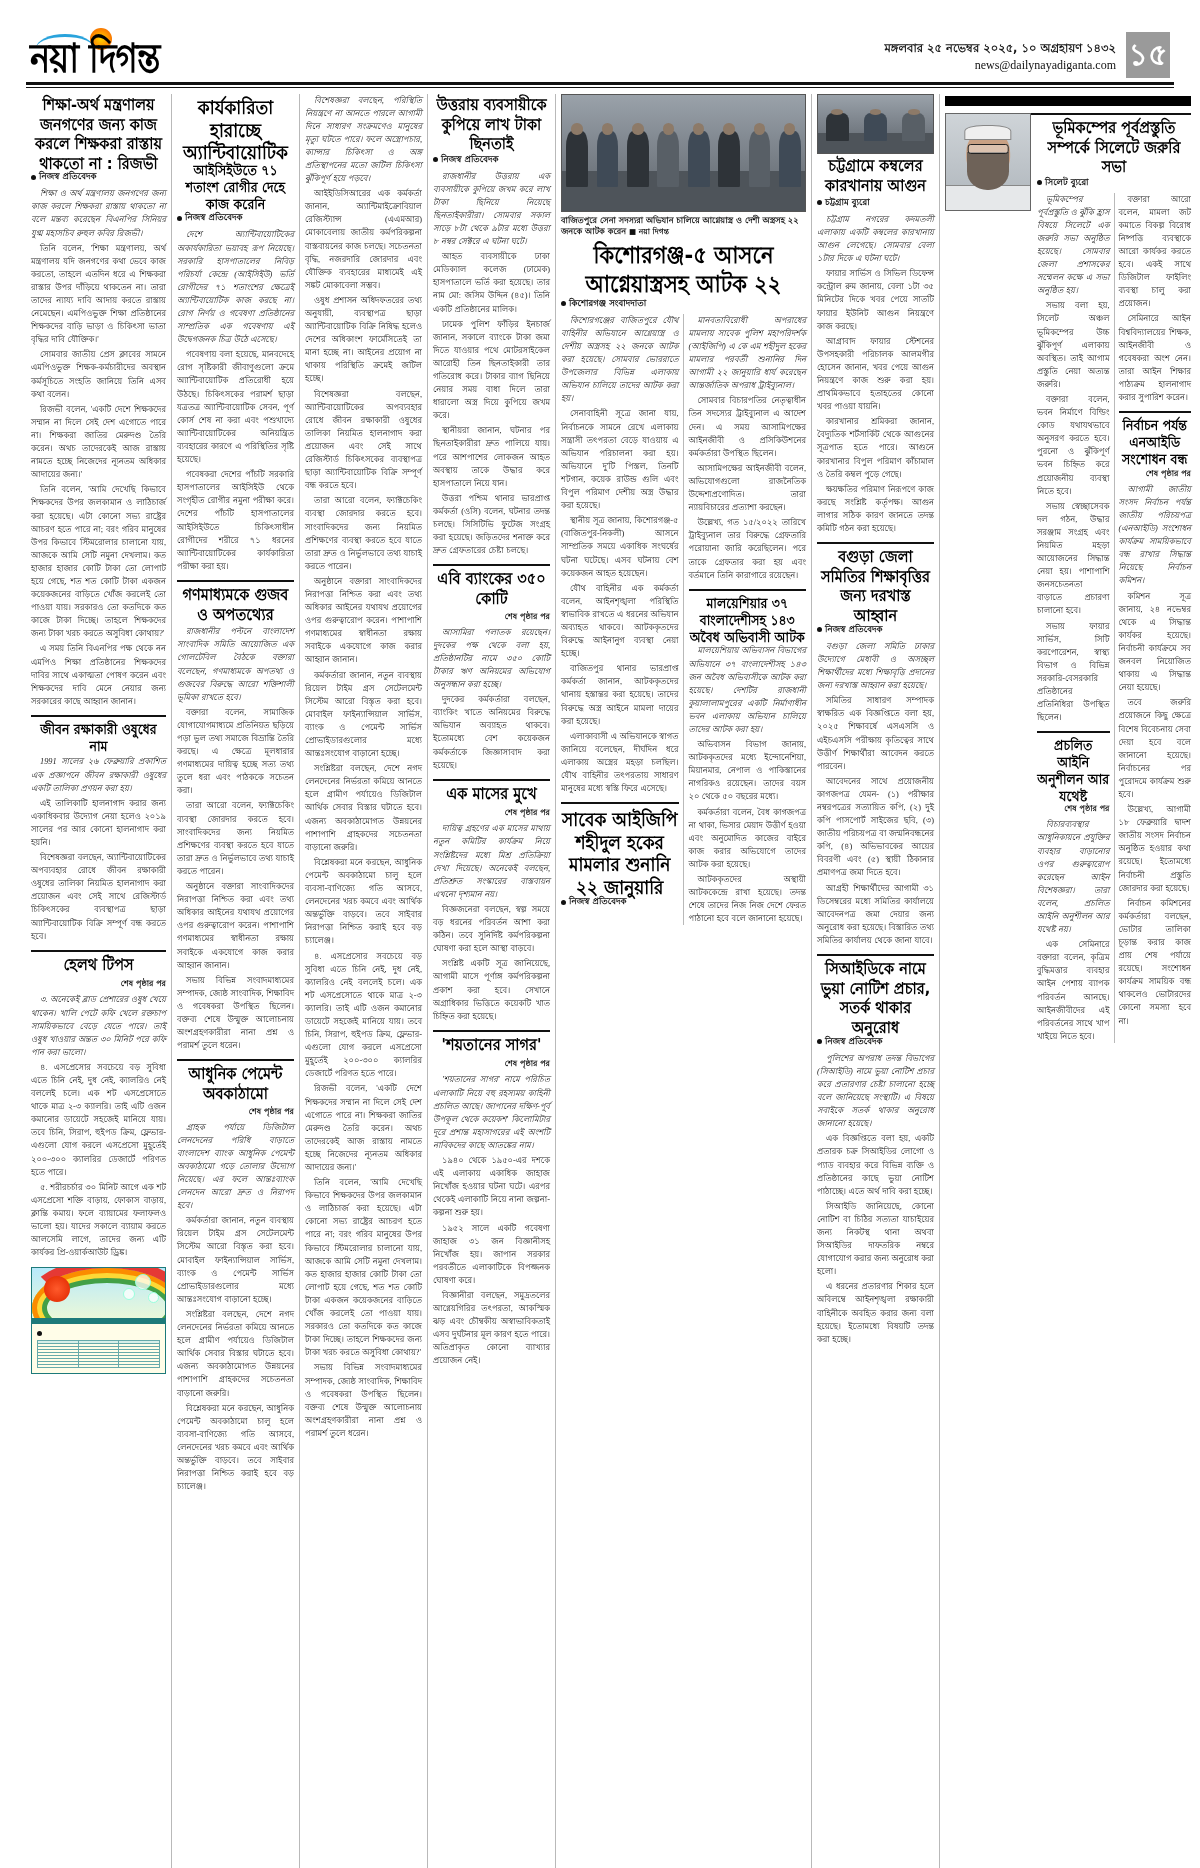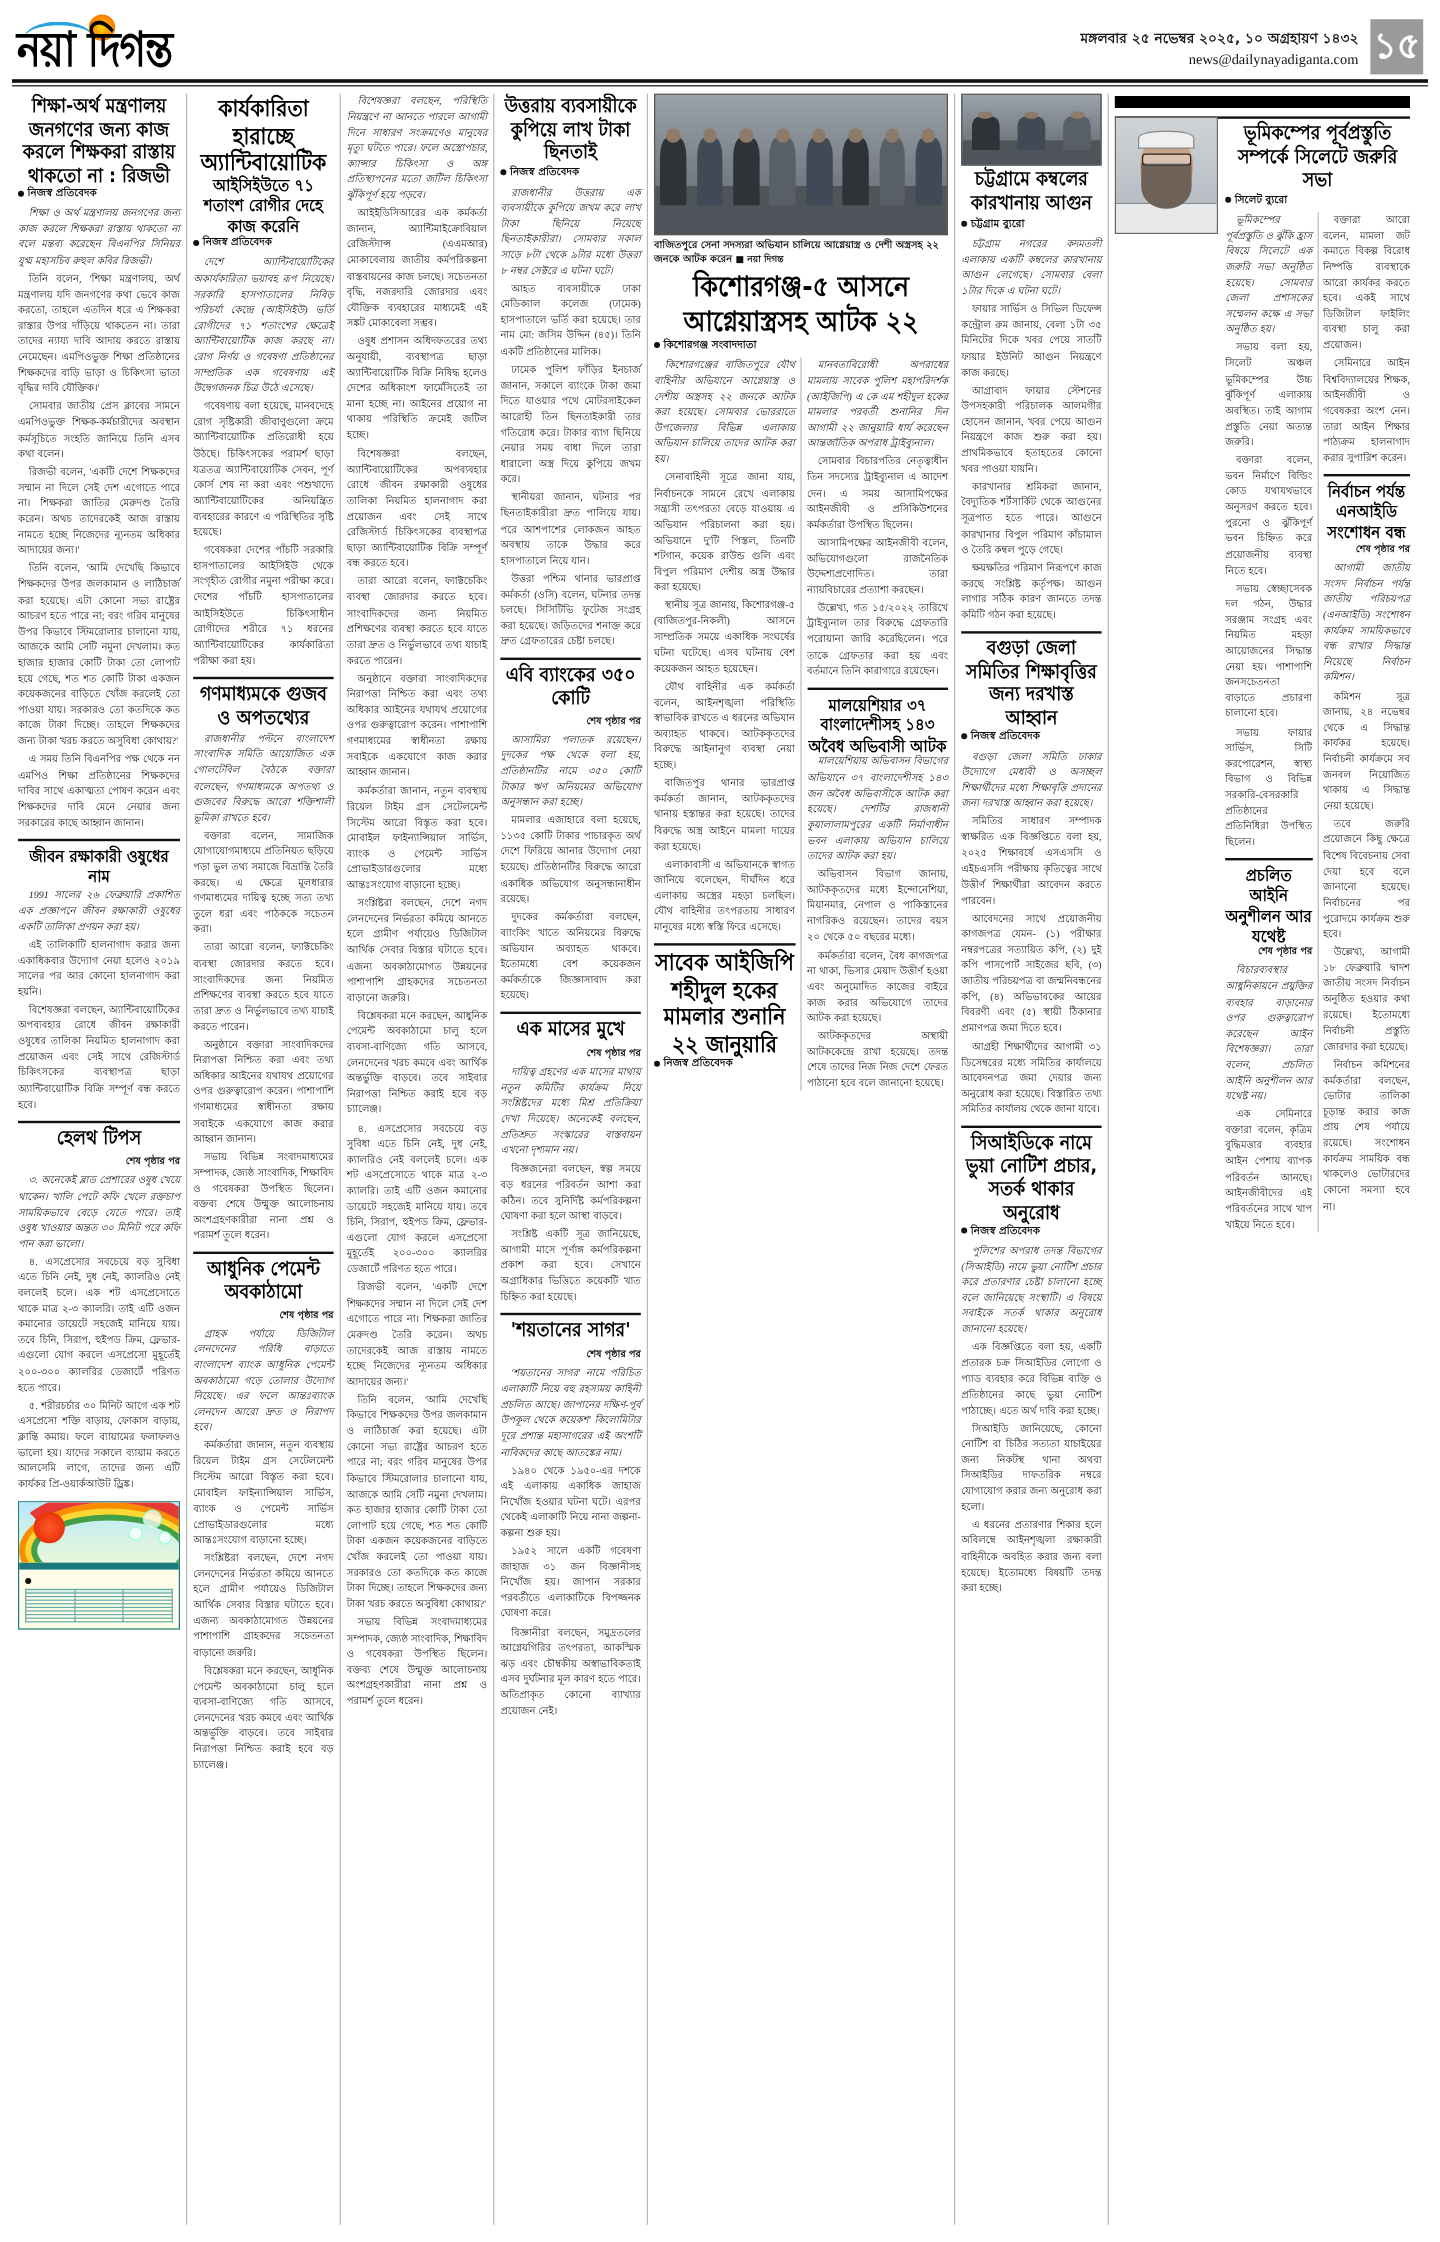--- a/index.html
+++ b/index.html
@@ -1,21 +1,21 @@
 <!DOCTYPE html>
 <html><head>
 <meta charset="utf-8">
 <style>
   html,body{margin:0;padding:0;background:#fff;}
   body{
     width:1200px;height:1868px;
     font-family:"Liberation Serif","DejaVu Serif",serif;
     color:#111; position:relative; overflow:hidden;
   }
-  .page{width:1200px;height:1868px;position:relative;padding:0;box-sizing:border-box;}
+  .page{width:1200px;height:1868px;position:relative;padding:16px;box-sizing:border-box;}
 
   
   .masthead{height:62px;display:flex;align-items:flex-end;padding:6px 14px 0 14px;box-sizing:border-box;}
   .logo-wrap{display:flex;align-items:flex-end;gap:2px;position:relative;}
   .logo-text{
     font-family:"DejaVu Sans",sans-serif;font-weight:bold;font-size:34px;
     letter-spacing:-1px;line-height:1;color:#000;
     transform:scaleY(1.18);transform-origin:bottom left;
   }
   .logo-sun{
@@ -343,21 +343,20 @@
         <p>ঢামেক পুলিশ ফাঁড়ির ইনচার্জ জানান, সকালে ব্যাংকে টাকা জমা দিতে যাওয়ার পথে মোটরসাইকেল আরোহী তিন ছিনতাইকারী তার গতিরোধ করে। টাকার ব্যাগ ছিনিয়ে নেয়ার সময় বাধা দিলে তারা ধারালো অস্ত্র দিয়ে কুপিয়ে জখম করে।</p>
         <p>স্থানীয়রা জানান, ঘটনার পর ছিনতাইকারীরা দ্রুত পালিয়ে যায়। পরে আশপাশের লোকজন আহত অবস্থায় তাকে উদ্ধার করে হাসপাতালে নিয়ে যান।</p>
         <p>উত্তরা পশ্চিম থানার ভারপ্রাপ্ত কর্মকর্তা (ওসি) বলেন, ঘটনার তদন্ত চলছে। সিসিটিভি ফুটেজ সংগ্রহ করা হয়েছে। জড়িতদের শনাক্ত করে দ্রুত গ্রেফতারের চেষ্টা চলছে।</p>
       </div>
 
       <div class="hrule2"></div>
       <div class="hl hl-md">এবি ব্যাংকের ৩৫০ কোটি</div>
       <div class="cont">শেষ পৃষ্ঠার পর</div>
       <div class="body">
         <p class="first">আসামিরা পলাতক রয়েছেন। দুদকের পক্ষ থেকে বলা হয়, প্রতিষ্ঠানটির নামে ৩৫০ কোটি টাকার ঋণ অনিয়মের অভিযোগ অনুসন্ধান করা হচ্ছে।</p>
-        <p>মামলার এজাহারে বলা হয়েছে, ১১৩৫ কোটি টাকার পাচারকৃত অর্থ দেশে ফিরিয়ে আনার উদ্যোগ নেয়া হয়েছে। প্রতিষ্ঠানটির বিরুদ্ধে আরো একাধিক অভিযোগ অনুসন্ধানাধীন রয়েছে।</p>
         <p>দুদকের কর্মকর্তারা বলছেন, ব্যাংকিং খাতে অনিয়মের বিরুদ্ধে অভিযান অব্যাহত থাকবে। ইতোমধ্যে বেশ কয়েকজন কর্মকর্তাকে জিজ্ঞাসাবাদ করা হয়েছে।</p>
       </div>
 
       <div class="hrule2"></div>
       <div class="hl hl-md">এক মাসের মুখে</div>
       <div class="cont">শেষ পৃষ্ঠার পর</div>
       <div class="body">
         <p class="first">দায়িত্ব গ্রহণের এক মাসের মাথায় নতুন কমিটির কার্যক্রম নিয়ে সংশ্লিষ্টদের মধ্যে মিশ্র প্রতিক্রিয়া দেখা দিয়েছে। অনেকেই বলছেন, প্রতিশ্রুত সংস্কারের বাস্তবায়ন এখনো দৃশ্যমান নয়।</p>
         <p>বিজ্ঞজনেরা বলছেন, স্বল্প সময়ে বড় ধরনের পরিবর্তন আশা করা কঠিন। তবে সুনির্দিষ্ট কর্মপরিকল্পনা ঘোষণা করা হলে আস্থা বাড়বে।</p>
         <p>সংশ্লিষ্ট একটি সূত্র জানিয়েছে, আগামী মাসে পূর্ণাঙ্গ কর্মপরিকল্পনা প্রকাশ করা হবে। সেখানে অগ্রাধিকার ভিত্তিতে কয়েকটি খাত চিহ্নিত করা হয়েছে।</p>

